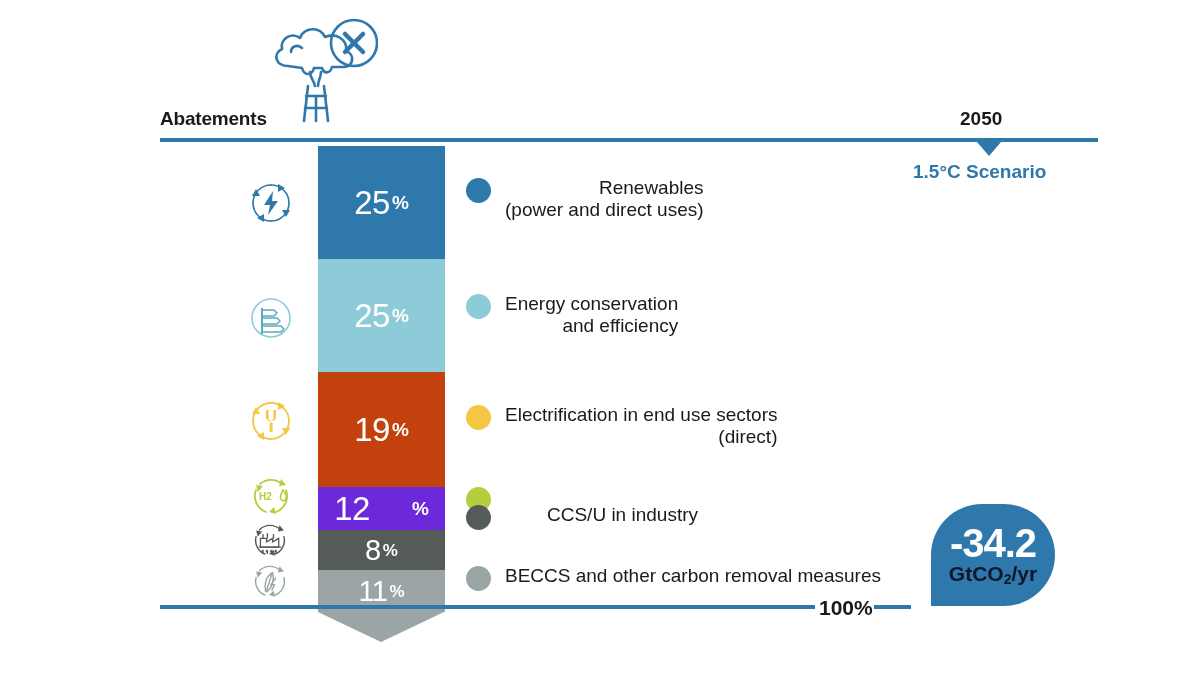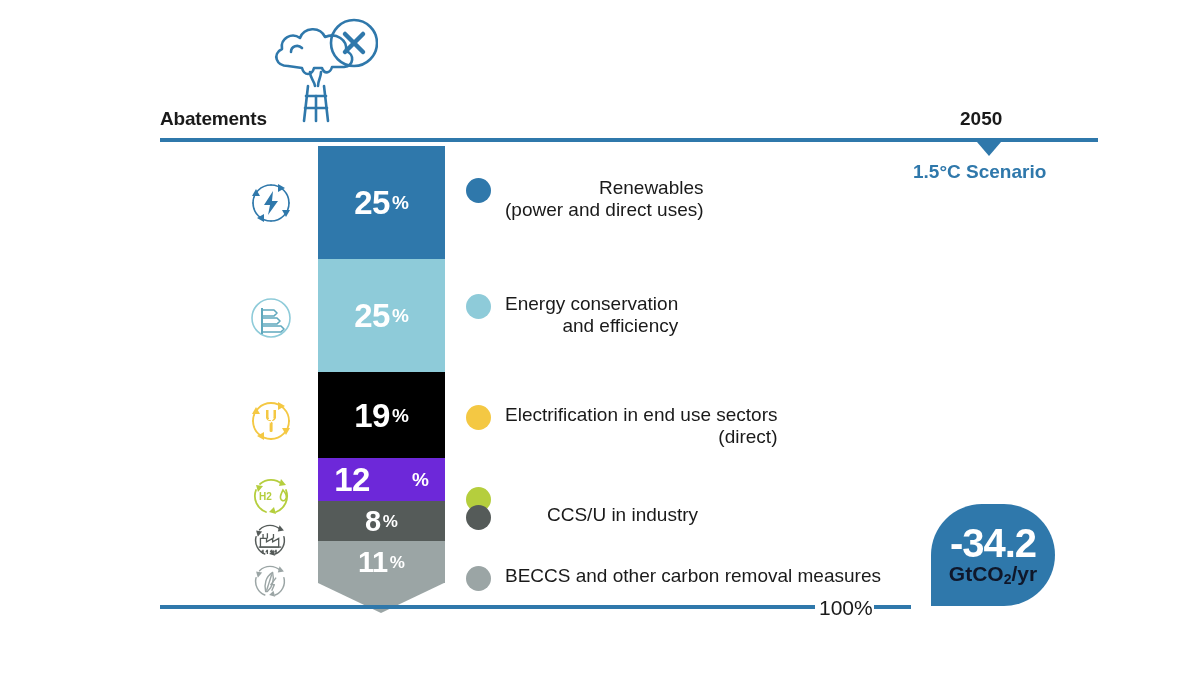--- a/index.html
+++ b/index.html
@@ -86,21 +86,21 @@
   .seg {
     position: relative;
     width: 127px;
     box-sizing: border-box;
     display: flex;
     align-items: center;
     justify-content: center;
   }
   .seg .val {
     font-size: 33px;
-    font-weight: bold;
+    font-weight: normal;
     color: #ffffff;
     letter-spacing: -0.5px;
     line-height: 1;
   }
   .seg .pct {
     font-size: 19px;
     font-weight: bold;
     color: #ffffff;
     margin-left: 2px;
     line-height: 1;
@@ -162,21 +162,21 @@
     top: 605px;
     width: 37px;
     height: 4px;
     background: #2f78ab;
   }
   #total-label {
     position: absolute;
     left: 819px;
     top: 596px;
     font-size: 21px;
-    font-weight: normal;
+    font-weight: bold;
     color: #1a1a1a;
     white-space: nowrap;
   }
 
   
   #badge {
     position: absolute;
     left: 931px;
     top: 504px;
     width: 124px;
@@ -247,21 +247,21 @@
 
   <div id="bar">
     <div class="seg" style="height:113px;background:#2f78ab;">
       <span class="val">25</span>
         <span class="pct">%</span>
     </div>
     <div class="seg" style="height:113px;background:#8ecbd9;">
       <span class="val">25</span>
         <span class="pct">%</span>
     </div>
-    <div class="seg" style="height:86px;background:#000000;">
+    <div class="seg" style="height:115px;background:#c2410c;">
       <span class="val">19</span>
         <span class="pct">%</span>
     </div>
     <div class="seg" style="height:43px;background:#6d28d9;gap:40px;">
       <span class="val">12</span>
         <span class="pct">%</span>
     </div>
     <div class="seg small" style="height:40px;background:#555b59;">
       <span class="val">8</span>
         <span class="pct">%</span>

